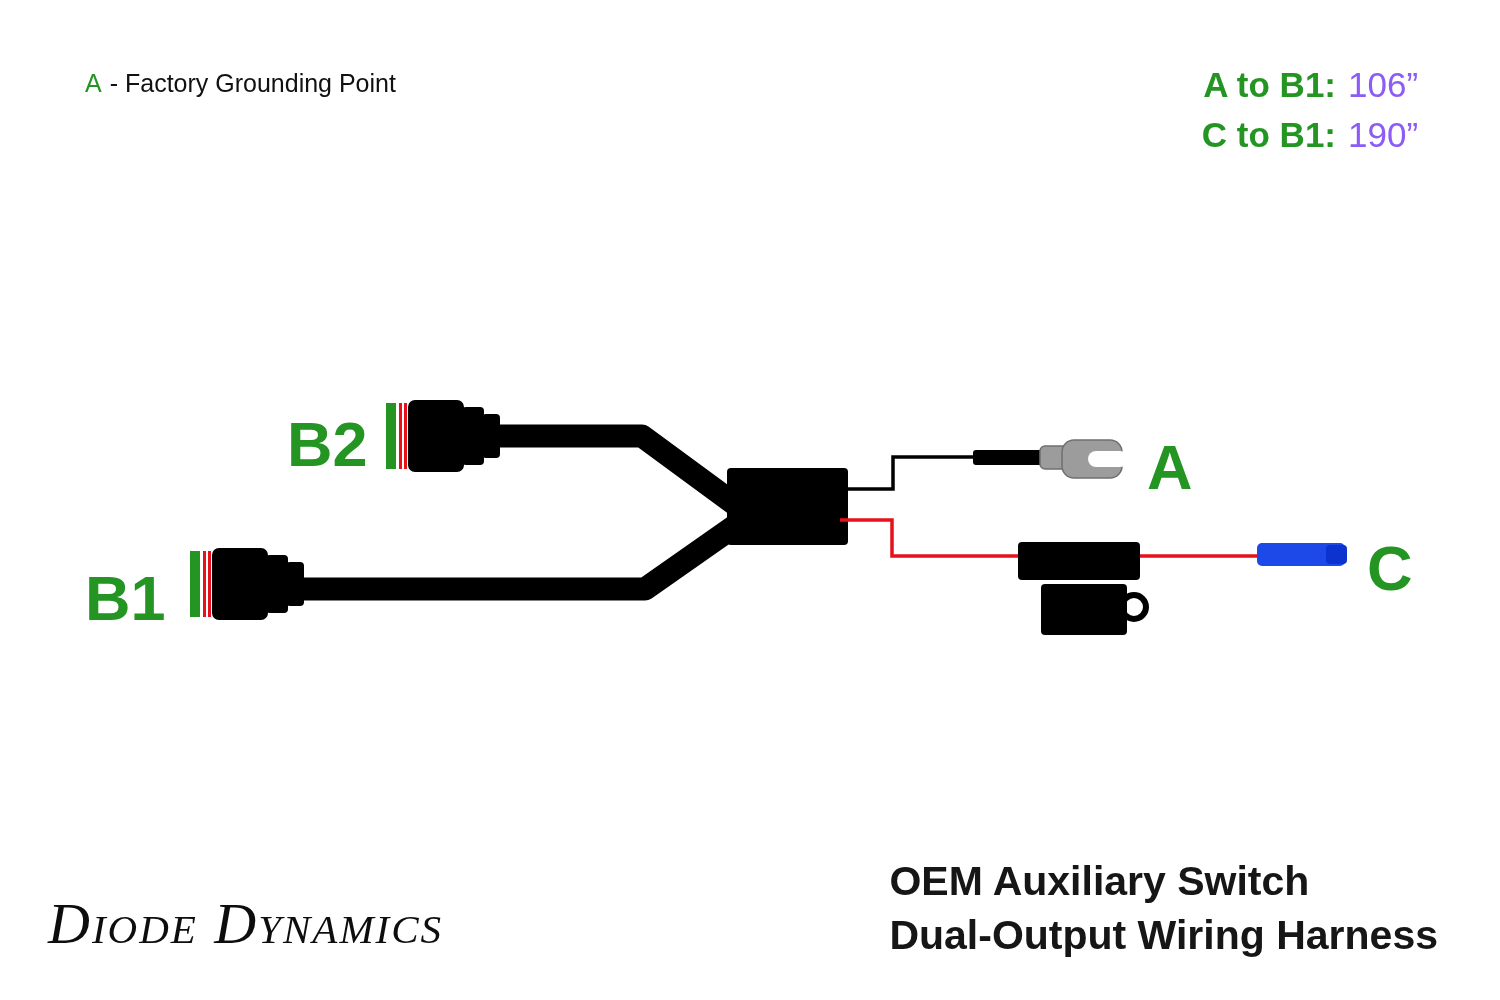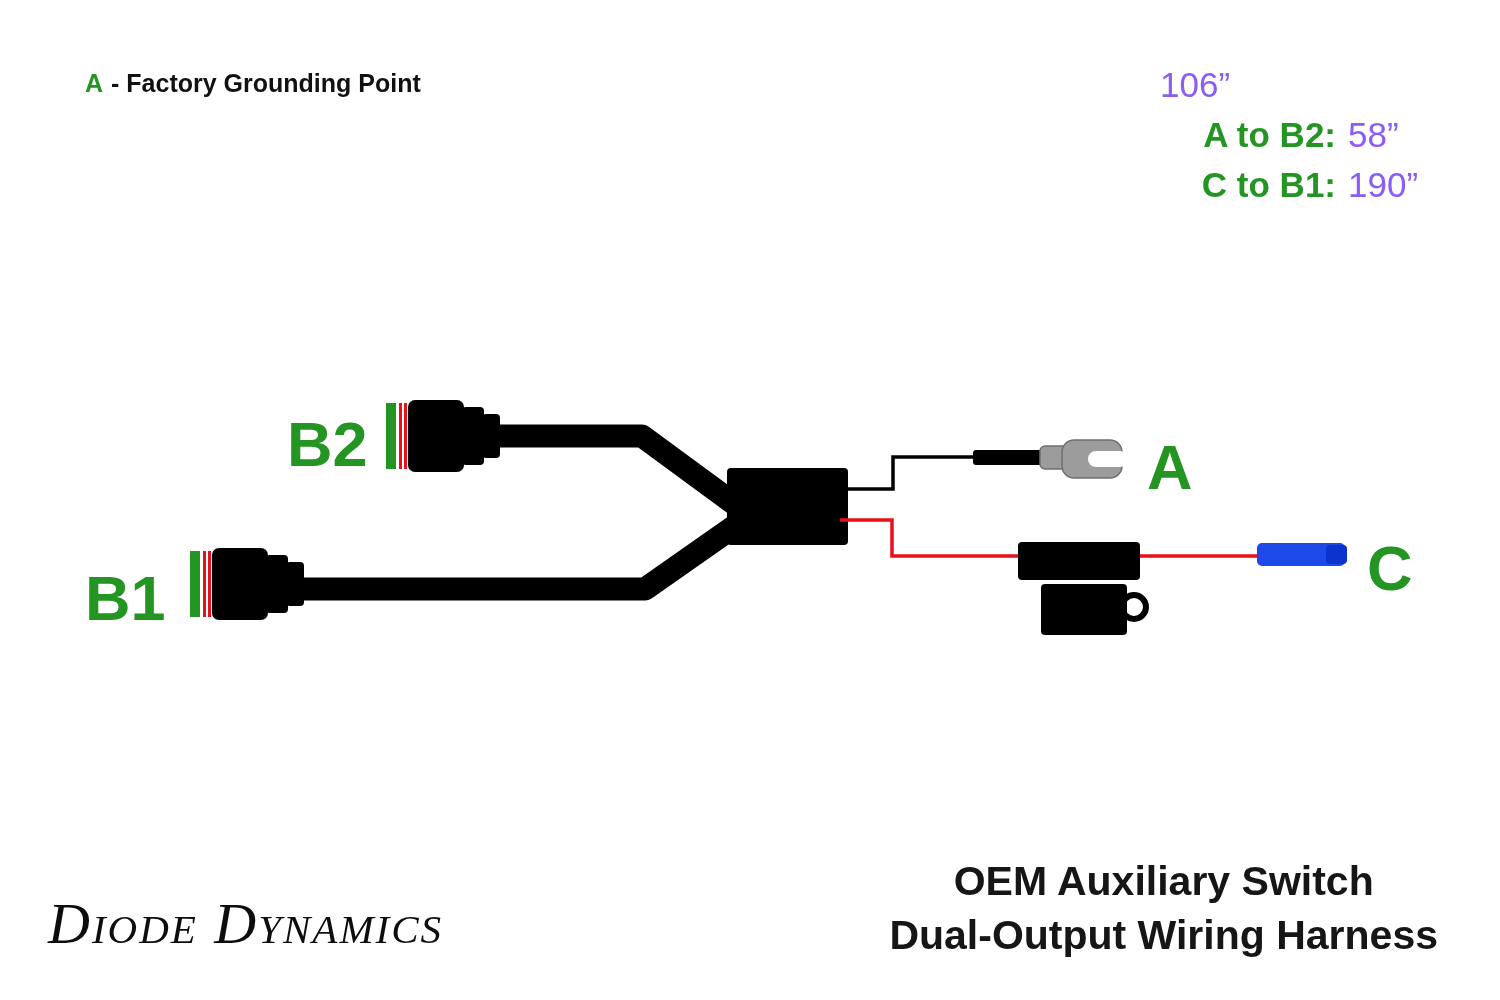--- a/index.html
+++ b/index.html
@@ -10,63 +10,60 @@
     --ink:#111111;
   }
   html,body{margin:0;padding:0;background:#ffffff;}
   .canvas{
     position:relative;width:1500px;height:1000px;background:#ffffff;
     overflow:hidden;font-family:"Liberation Sans",sans-serif;
   }
 
   
   .legend{position:absolute;left:85px;top:66px;}
-  .legend-line{font-size:25px;font-weight:700;line-height:34px;color:var(--ink);}
+  .legend-line{font-size:25px;font-weight:400;line-height:34px;color:var(--ink);}
   .lg-key{color:var(--green);}
   .lg-desc{padding-left:8px;color:var(--ink);}
 
   
   .measurements{position:absolute;left:1148px;top:60px;}
   .meas-row{display:flex;align-items:baseline;font-size:35px;line-height:50px;}
   .meas-label{color:var(--green);font-weight:700;width:188px;text-align:right;}
   .meas-value{color:#8b5cf6;margin-left:12px;font-weight:400;}
 
   
   .diagram-svg{position:absolute;left:0;top:0;}
   .dg-label{font-family:"Liberation Sans",sans-serif;font-size:63px;font-weight:600;fill:var(--green);}
 
   
   .brand{
     position:absolute;left:48px;top:890px;
     font-family:"Liberation Serif",serif;font-variant:small-caps;
     font-size:58px;color:#0d0d0d;letter-spacing:2px;white-space:nowrap;font-style:italic;
   }
   .product-title{
-    position:absolute;right:62px;top:854px;text-align:center;
+    position:absolute;right:62px;top:854px;text-align:left;
     font-size:41px;font-weight:700;color:#161616;line-height:54px;white-space:nowrap;
   }
 </style>
 </head>
 <body>
 
 <div class="canvas">
 
   <div class="legend">
     <div class="legend-line">
       <span class="lg-key">A</span><span class="lg-desc">- Factory Grounding Point</span>
     </div>
   </div>
 
   <div class="measurements">
     <div class="meas-row">
+      <span class="meas-label">A to B1:</span>
       <span class="meas-value">106”</span>
-    </div>
-    <div class="meas-row">
-      <span class="meas-label">A to B2:</span>
-      <span class="meas-value">58”</span>
     </div>
     <div class="meas-row">
       <span class="meas-label">C to B1:</span>
       <span class="meas-value">190”</span>
     </div>
   </div>
 
   <svg class="diagram-svg" width="1500" height="1000" viewBox="0 0 1500 1000">
 
     <path d="M 498 436 H 642 L 740 508" fill="none" stroke="#000000" stroke-width="23" stroke-linejoin="round"></path>

